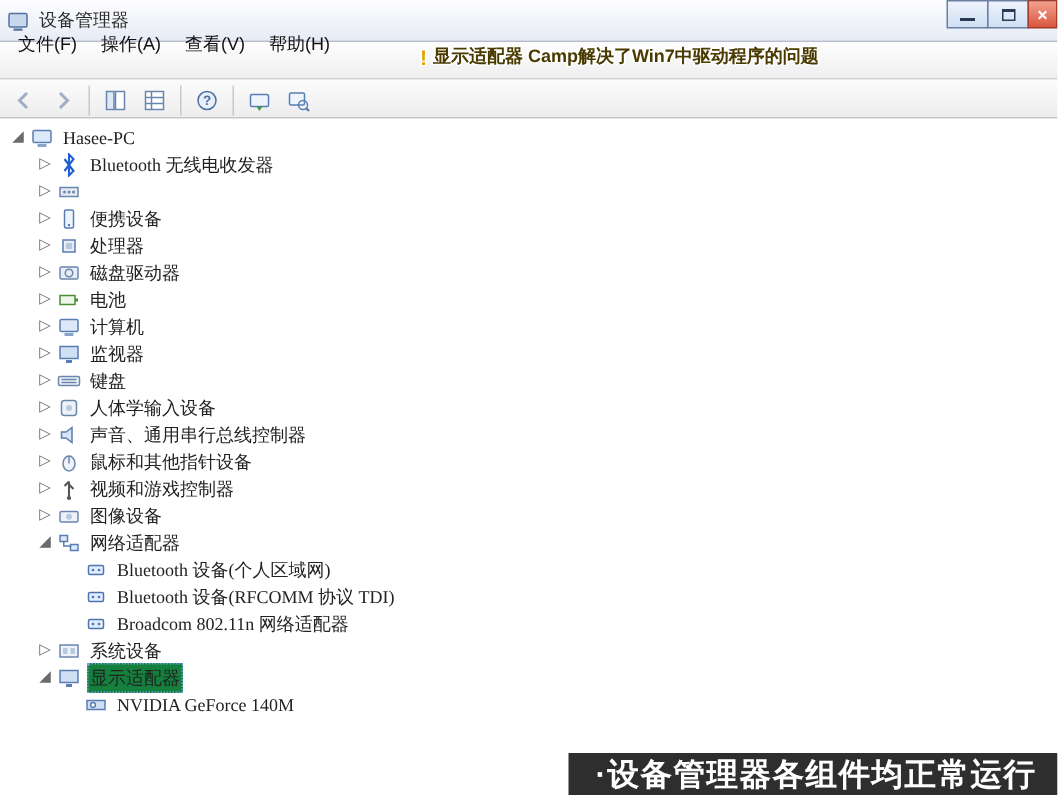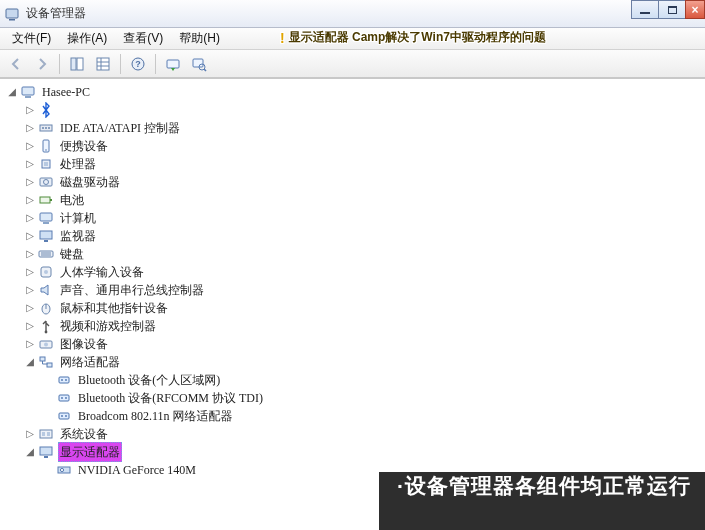--- a/index.html
+++ b/index.html
@@ -10,45 +10,45 @@
 .titlebar .app-icon { width: 16px; height: 16px; margin-right: 6px; display: inline-flex; align-items: center; justify-content: center; }
 .titlebar .title-text { font-size: 12px; color: #2c2c2c; }
 .window-controls { position: absolute; right: 0; top: 0; display: flex; height: 20px; }
 .win-btn { width: 28px; height: 19px; border: 1px solid #6b7fa3; background: linear-gradient(to bottom,#eef3fb,#cfdff3); display: flex; align-items: center; justify-content: center; font-size: 10px; color: #2b3a55; margin-left: -1px; }
 .win-btn.close { background: linear-gradient(to bottom,#f3a08f,#d9583f); border-color: #a33c2a; color: #fff; width: 20px; border-top-right-radius: 0; }
 .win-btn.min span { width: 10px; height: 2px; background: #2b3a55; margin-top: 6px; }
 .win-btn.max span { width: 9px; height: 8px; border: 1px solid #2b3a55; border-top-width: 2px; }
 .win-btn.close span { font-weight: bold; font-size: 12px; }
 
 
-.menubar { height: 22px; background: linear-gradient(to bottom,#fdfdfd,#efefef); border-bottom: 1px solid #d2d2d2; display: flex; align-items: flex-start; padding: 0 4px; position: relative; }
+.menubar { height: 22px; background: linear-gradient(to bottom,#fdfdfd,#efefef); border-bottom: 1px solid #d2d2d2; display: flex; align-items: flex-end; padding: 12px 4px; position: relative; }
 .menu-item { font-size: 12px; padding: 2px 8px; color: #111; }
 .menu-hint { position: absolute; left: 280px; top: 1px; font-size: 12px; font-weight: 700; color: #4a3a00; text-shadow: -1px 0 #fff,1px 0 #fff,0 -1px #fff,0 1px #fff,-1px -1px #fff,1px 1px #fff,-1px 1px #fff,1px -1px #fff; display: flex; align-items: center; gap: 4px; }
 .menu-hint .bang { color: #e0a400; font-size: 14px; font-weight: 900; }
 
 
 .toolbar { height: 28px; background: linear-gradient(to bottom,#fcfcfc,#ececec); border-bottom: 1px solid #c8c8c8; display: flex; align-items: center; padding: 0 4px; gap: 2px; }
 .tb-sep { width: 1px; height: 20px; background: #c8c8c8; margin: 0 3px; }
 .tb-btn { width: 24px; height: 22px; display: flex; align-items: center; justify-content: center; border: 1px solid transparent; }
 .tb-btn.disabled { opacity: .45; }
 .tb-btn svg { width: 16px; height: 16px; }
 
 
 .tree-wrap { position: absolute; top: 78px; left: 0; right: 0; bottom: 0; border-top: 1px solid #c8c8c8; overflow: hidden; background: #fff; }
 .tree { padding: 4px 0 0 6px; font-size: 12px; color: #222; }
 .node { display: flex; align-items: center; height: 18px; line-height: 18px; padding-left: 0; white-space: nowrap; }
 .indent { display: inline-block; width: 18px; height: 18px; text-align: center; }
 .expander { display: inline-flex; width: 12px; height: 12px; align-items: center; justify-content: center; color: #6b6b6b; font-size: 10px; cursor: pointer; }
 .expander.blank { visibility: hidden; }
 .node-icon { width: 16px; height: 16px; margin: 0 4px 0 2px; display: inline-flex; align-items: center; justify-content: center; }
 .node-label { padding: 0 2px; font-family: Liberation Serif, serif; }
-.node.selected .node-label { background: #d946ef; border: 1px dotted #6ea3df; padding: 0 1px; }
-
-
-.caption { position: absolute; right: 0; bottom: 0; height: 58px; padding: 0 14px 0 18px; background: rgba(0,0,0,.82); color: #fff; font-size: 21px; font-weight: 700; display: flex; align-items: flex-start; letter-spacing: 1px; }
+.node.selected .node-label { background: #15803d; border: 1px dotted #6ea3df; padding: 0 1px; }
+
+
+.caption { position: absolute; right: 0; bottom: 0; height: 28px; padding: 0 14px 0 18px; background: rgba(0,0,0,.82); color: #fff; font-size: 21px; font-weight: 700; display: flex; align-items: center; letter-spacing: 1px; }
 
 
 </style>
 </head>
 <body>
 
 <div class="titlebar">
   <span class="app-icon">
     <svg viewBox="0 0 16 16">
         <rect x="2" y="3" width="12" height="9" rx="1" fill="#c7d8ee" stroke="#52719e"></rect>
@@ -142,33 +142,33 @@
         <span class="node-label">Hasee-PC</span>
       </div>
       <div class="node">
         <span class="indent"></span>
         <span class="expander">▷</span>
         <span class="node-icon">
           <svg viewBox="0 0 16 16">
             <path d="M5 4 L11 12 L8 15 V1 L11 4 L5 12" fill="none" stroke="#1e5fd6" stroke-width="1.4"></path>
           </svg>
         </span>
+        <span class="node-label">Bluetooth 无线电收发器</span>
       </div>
       <div class="node">
         <span class="indent"></span>
         <span class="expander">▷</span>
         <span class="node-icon">
           <svg viewBox="0 0 16 16">
             <rect x="2" y="5" width="12" height="6" fill="#e6eaf2" stroke="#6a86ae"></rect>
             <circle cx="5" cy="8" r="1" fill="#6a86ae"></circle>
             <circle cx="8" cy="8" r="1" fill="#6a86ae"></circle>
             <circle cx="11" cy="8" r="1" fill="#6a86ae"></circle>
           </svg>
         </span>
-        <span class="node-label">IDE ATA/ATAPI 控制器</span>
       </div>
       <div class="node">
         <span class="indent"></span>
         <span class="expander">▷</span>
         <span class="node-icon">
           <svg viewBox="0 0 16 16">
             <rect x="5" y="2" width="6" height="12" rx="1" fill="#eef5ff" stroke="#5a7db2"></rect>
             <circle cx="8" cy="12" r="0.8" fill="#5a7db2"></circle>
           </svg>
         </span>

